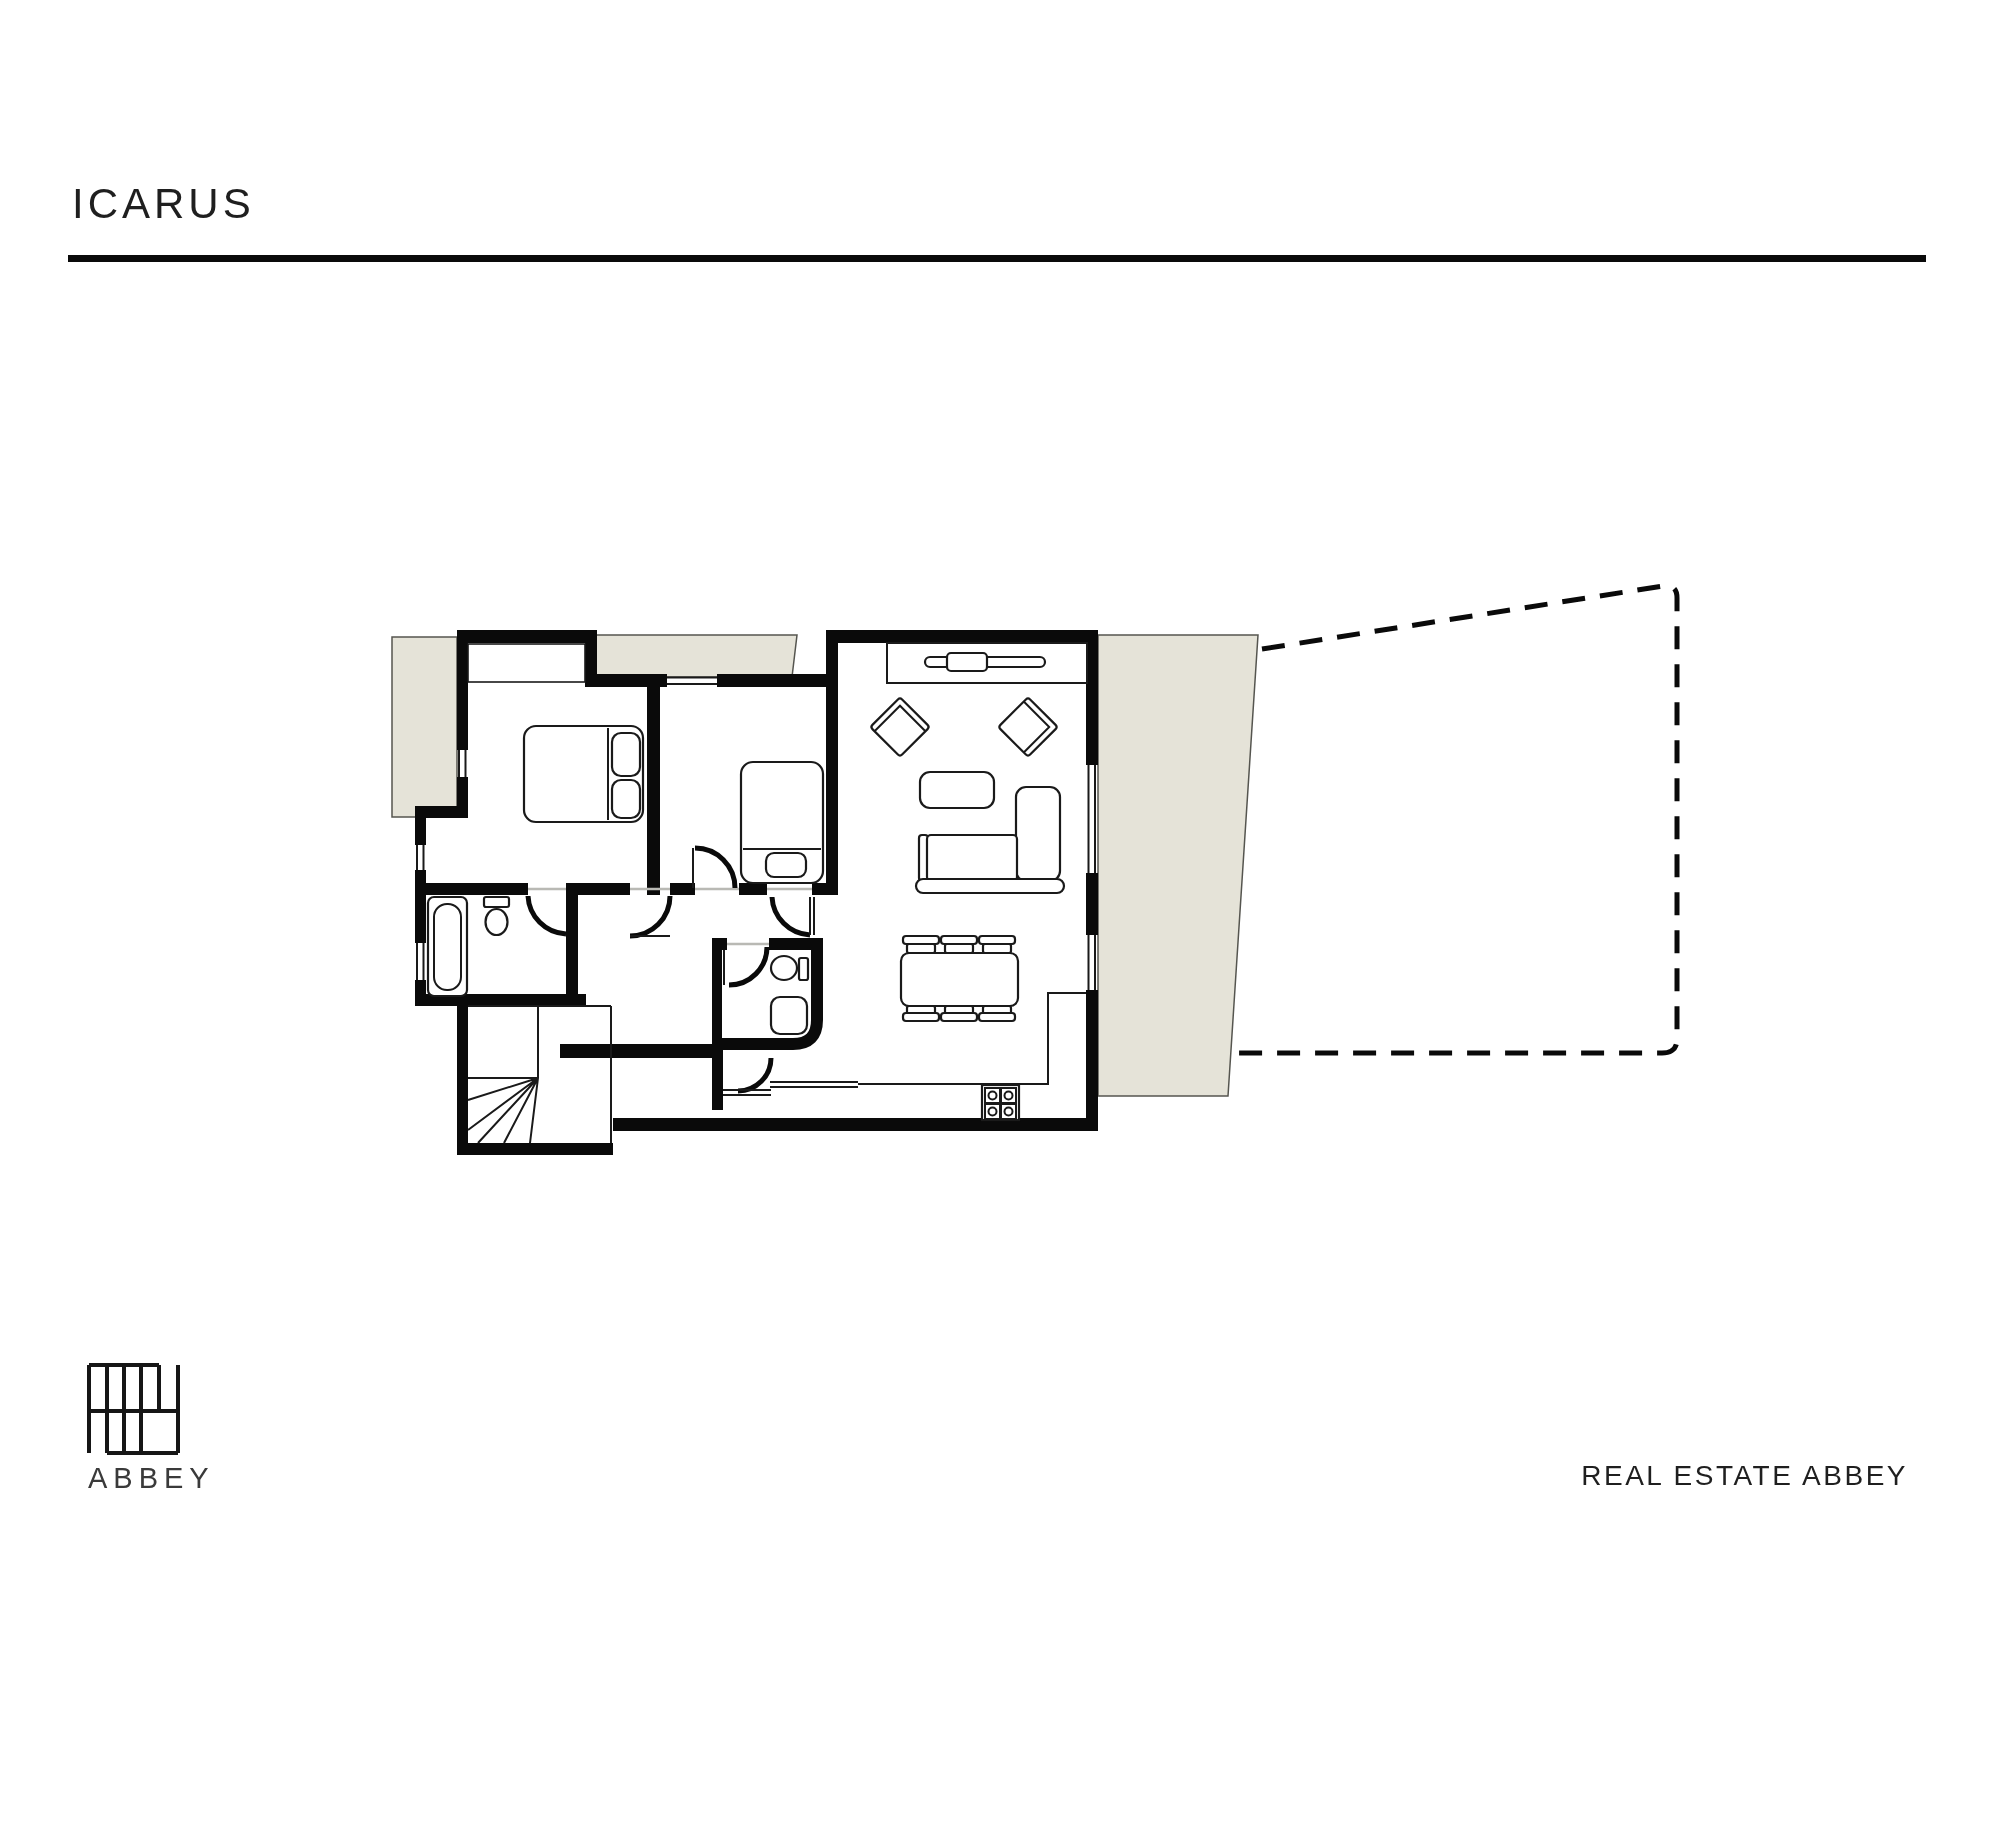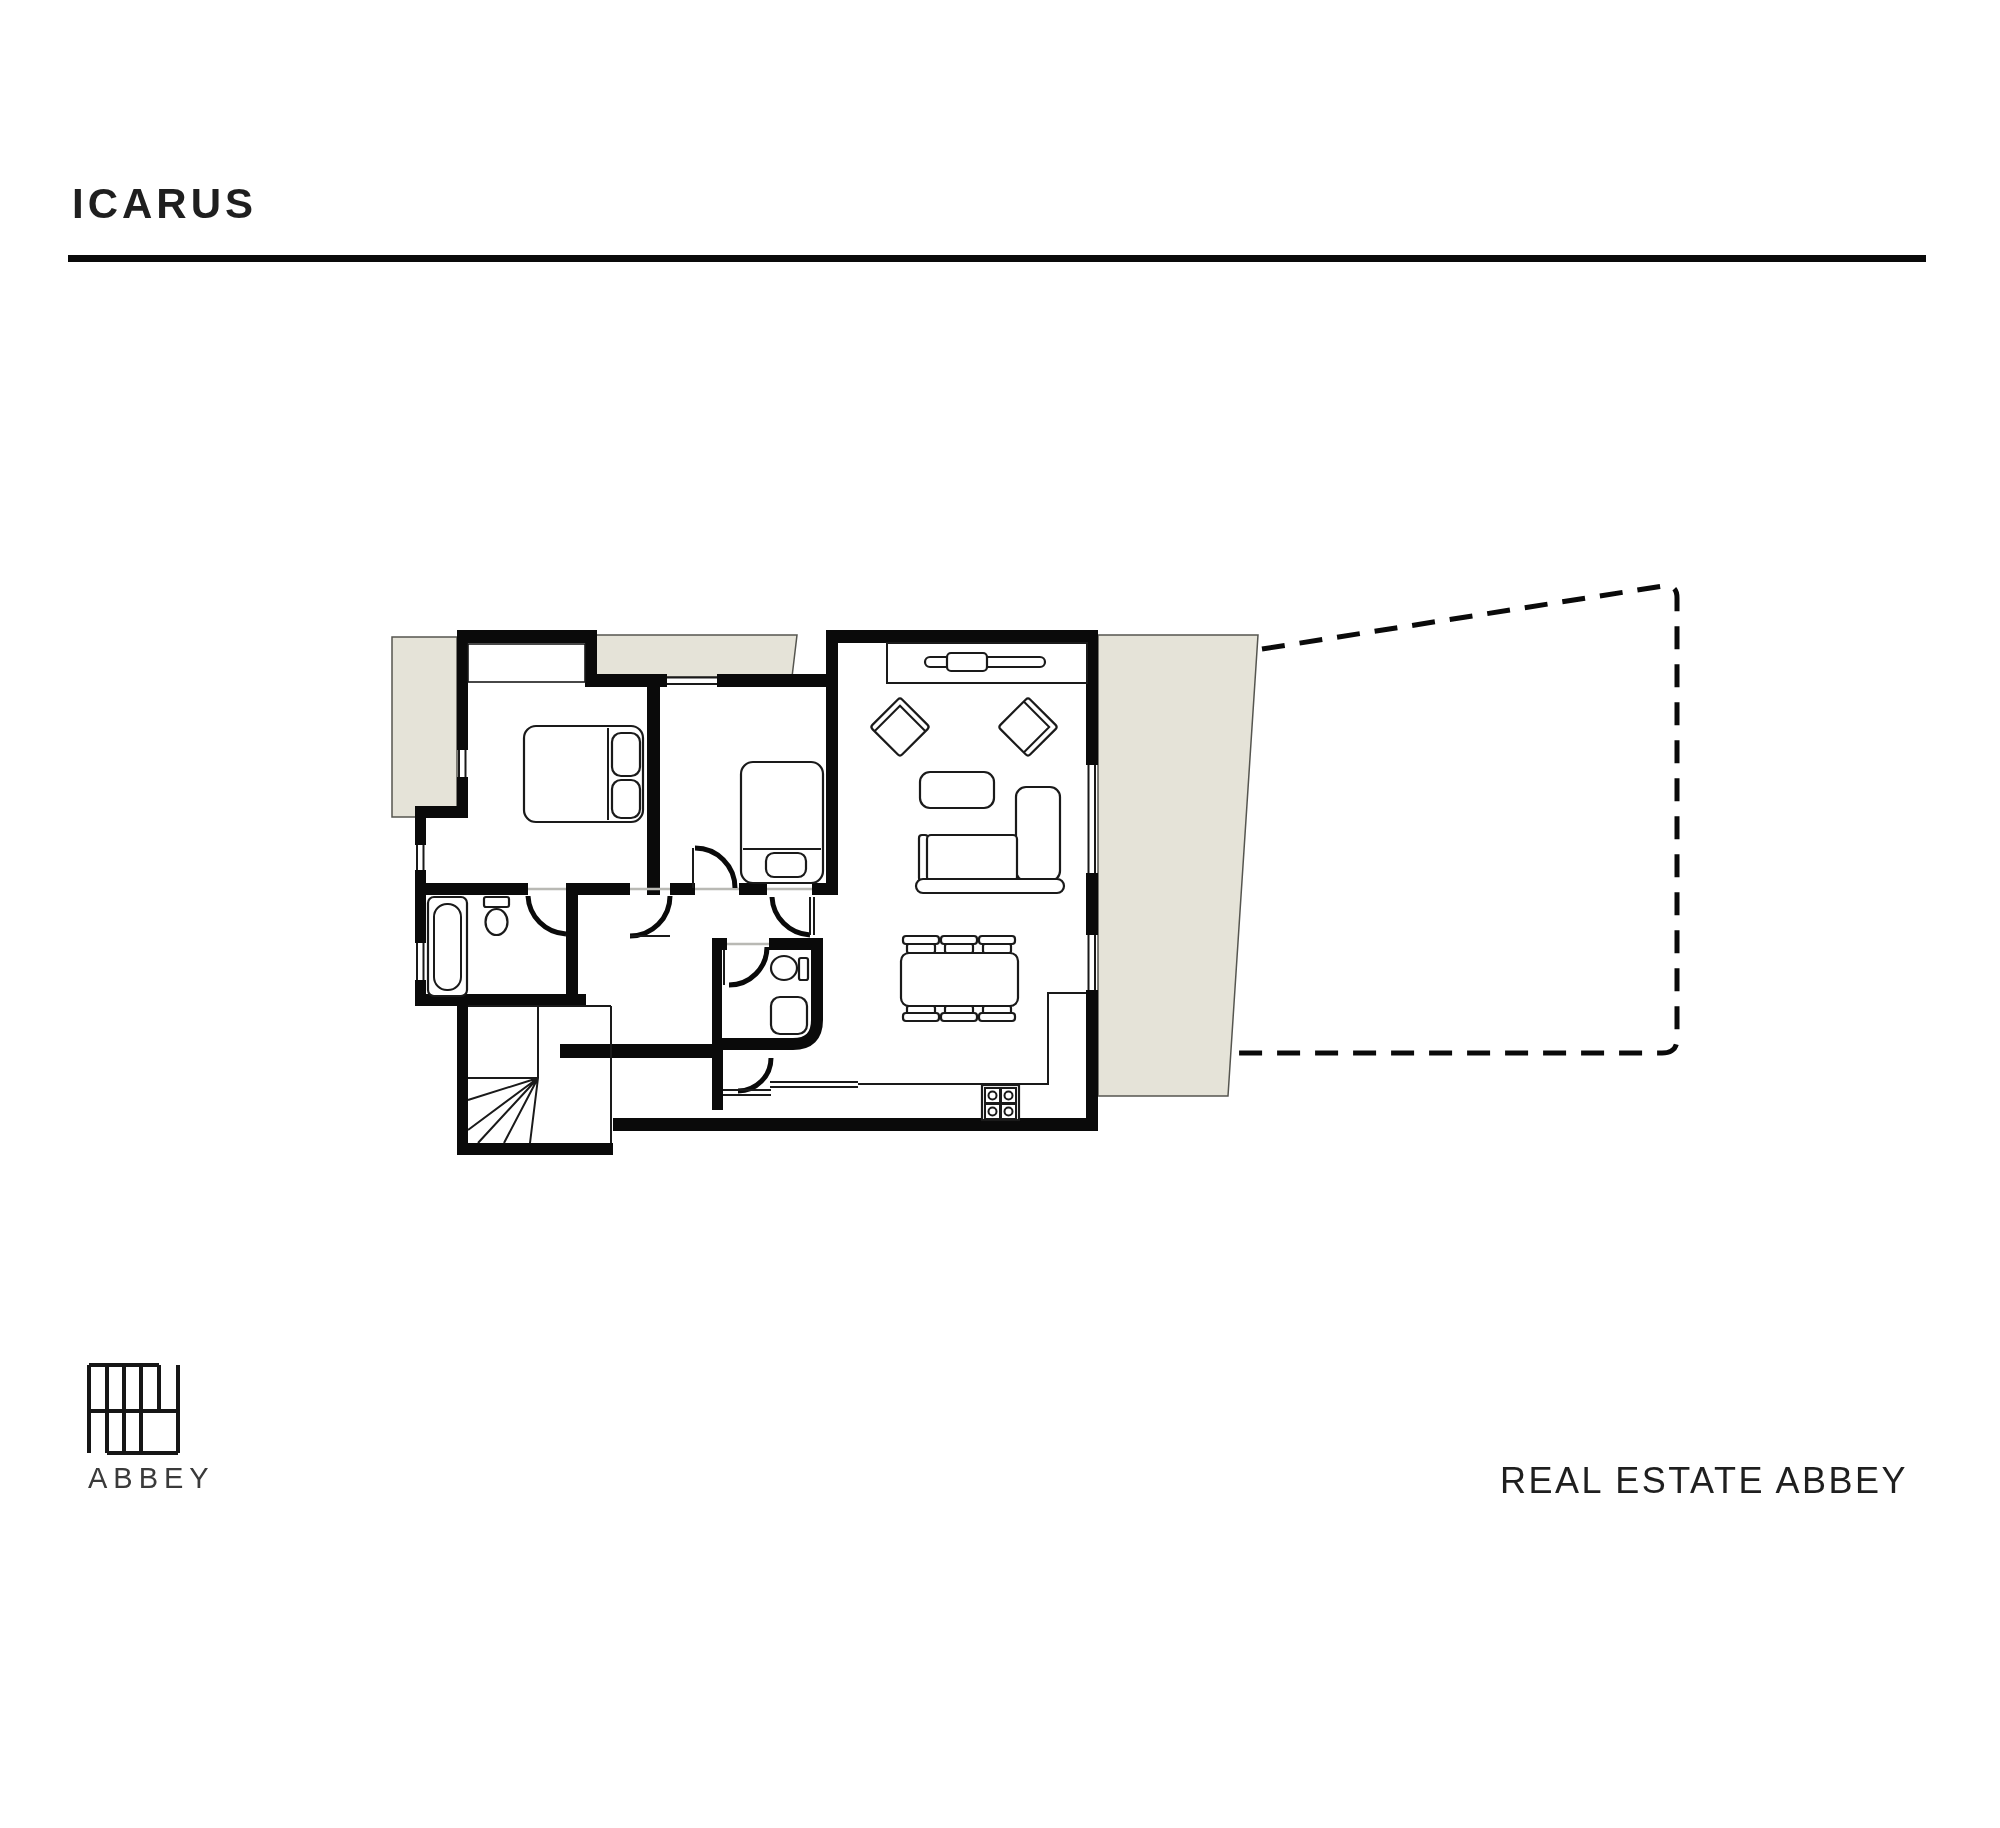--- a/index.html
+++ b/index.html
@@ -1,25 +1,25 @@
 <!DOCTYPE html>
 <html style="--wall: #0a0a0a; --line: #1a1a1a; --beige: #e5e3d8; --text: #1f1f1f; --muted: #3a3a3a;"><head>
 <meta charset="utf-8">
 <style>
   html,body{margin:0;padding:0;background:#fff;}
   body{width:2000px;height:1828px;position:relative;overflow:hidden;
        font-family:"Liberation Sans", sans-serif;}
   .page-title{position:absolute;left:72px;top:180px;font-size:42px;
-       letter-spacing:4px;color:var(--text,#1b1b1b);font-weight:700;text-align:right;}
+       letter-spacing:4px;color:var(--text,#1b1b1b);font-weight:400;text-align:right;}
   .title-rule{position:absolute;left:68px;top:255px;width:1858px;height:7px;
        background:var(--wall,#0a0a0a);}
   .logo-wrap{position:absolute;left:86px;top:1362px;}
   .logo-label{position:absolute;left:88px;top:1462px;font-size:29px;
        letter-spacing:6px;color:var(--muted,#3a3a3a);}
-  .footer-brand{position:absolute;right:92px;top:1460px;font-size:36px;
+  .footer-brand{position:absolute;right:92px;top:1460px;font-size:28px;
        letter-spacing:2.5px;color:var(--text,#262626);}
   svg{display:block;}
   .plan{position:absolute;left:0;top:0;}
   .wall{fill:var(--wall,#0a0a0a);}
   .thin{stroke:var(--line,#1a1a1a);stroke-width:2;fill:none;}
   .thin15{stroke:var(--line,#1a1a1a);stroke-width:1.6;fill:none;}
   .furn{stroke:var(--line,#1a1a1a);stroke-width:2.2;fill:#fff;}
   .arc{stroke:var(--wall,#0a0a0a);stroke-width:5;fill:none;}
   .thresh{stroke:#b9b9b4;stroke-width:2.5;fill:none;}
   .beige{fill:var(--beige,#e5e3d8);stroke:#55554f;stroke-width:1.5;}

